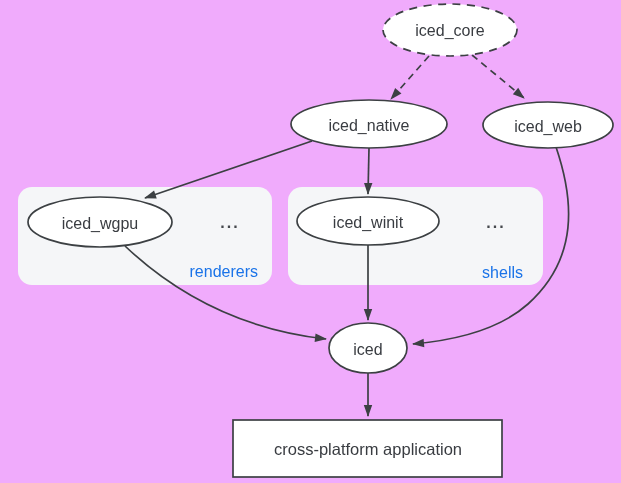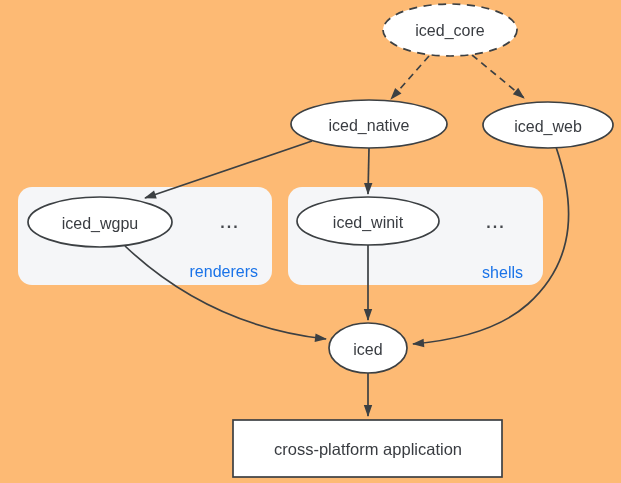--- a/index.html
+++ b/index.html
@@ -1,20 +1,20 @@
 <!DOCTYPE html>
 <html><head>
 <meta charset="utf-8">
 <style>
   html, body { margin: 0; padding: 0; background: #ffffff; }
   #canvas {
     position: relative;
     width: 621px;
     height: 483px;
-    background: #fdba74;
+    background: #f0abfc;
     font-family: "Liberation Sans", sans-serif;
     overflow: hidden;
   }
   svg { display: block; }
   .node-label {
     fill: #393c41;
     font-family: "Liberation Sans", sans-serif;
     font-size: 16px;
   }
   .app-label { font-size: 16.5px; }

